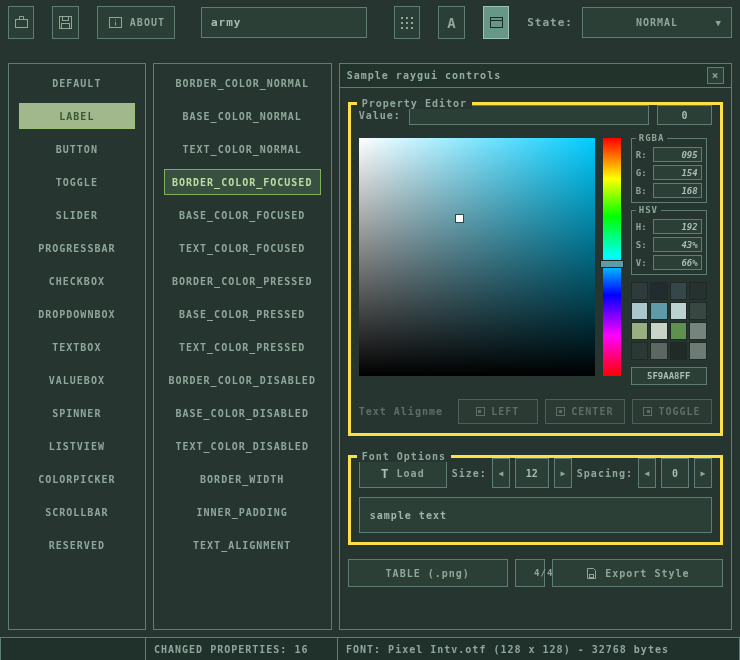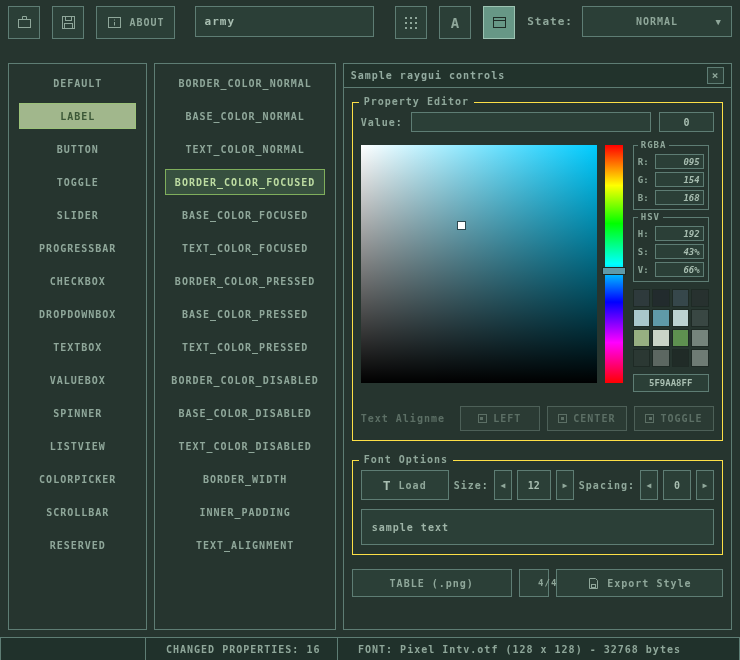--- a/index.html
+++ b/index.html
@@ -4,21 +4,21 @@
 <style>
   * { box-sizing: border-box; margin: 0; padding: 0; }
   html,body { width:740px; height:660px; overflow:hidden; }
   body {
     background:#26352F;
     font-family:"DejaVu Sans Mono","DejaVu Sans",monospace;
   }
   .app { width:740px; height:660px; display:flex; flex-direction:column; }
 
   
-  .toolbar { flex:0 0 44px; display:flex; align-items:flex-start; padding:6px 8px; gap:12px; }
+  .toolbar { flex:0 0 44px; display:flex; align-items:center; padding:6px 8px; gap:18px; }
   .tbtn {
     width:33px; height:33px; background:#2B3F37; border:1px solid #5E7D74;
     color:#8FA79A; display:flex; align-items:center; justify-content:center; cursor:pointer;
   }
   .tbtn.active { background:#679786; border-color:#9CC3B2; color:#1E2B26; }
   .btn-about { width:auto; padding:0 9px; gap:6px; font-size:10px; font-weight:bold; letter-spacing:1px; }
   .file-input {
     width:183px; height:31px; background:#2B3F37; border:1px solid #5E7D74;
     color:#A8BEB1; font-family:inherit; font-size:11px; font-weight:bold; letter-spacing:1px;
     padding:0 9px; outline:none;margin-left:8px;
@@ -54,21 +54,21 @@
     flex:0 0 24px; background:#22332C; border-bottom:1px solid #5E7D74;
     display:flex; align-items:center; padding:0 7px;
     font-size:10px; font-weight:bold; letter-spacing:1px; color:#93ABA0;
   }
   .close-btn {
     margin-left:auto; width:17px; height:17px; border:1px solid #5E7D74; background:#2B3F37;
     display:flex; align-items:center; justify-content:center; color:#8FA79A; font-size:11px; cursor:pointer;
   }
   .win-body { flex:1; padding:9px 8px 8px; display:flex; flex-direction:column; }
 
-  .groupbox { position:relative; border:1px solid #fde047; padding:9px 8px 9px; }
+  .groupbox { position:relative; border:3px solid #fde047; padding:0 8px 9px; }
   .gb-title {
     position:absolute; top:-7px; left:6px; background:#26352F; padding:0 5px;
     font-size:10px; font-weight:bold; letter-spacing:1px; color:#8FA79A;
   }
   .pe { margin-top:5px; }
 
   .value-row { display:flex; align-items:center; gap:8px; }
   .text-input {
     flex:1; height:20px; background:#2B3F37; border:1px solid #5E7D74; color:#A8BEB1;
     font-family:inherit; font-size:10px; font-weight:bold; padding:0 6px; outline:none;
@@ -152,21 +152,21 @@
     display:flex; align-items:center; justify-content:center; gap:7px; cursor:pointer;
   }
   .table-btn { width:160px; height:28px; }
   .pages-box { width:30px; height:28px; font-size:9px; cursor:default;padding-left:28px; }
   .export-btn { flex:1; height:28px; }
 
   
   .statusbar { flex:0 0 24px; margin-top:7px; display:flex; }
   .sseg {
     border:1px solid #5E7D74; background:#20312B; height:24px;
-    display:flex; align-items:center; padding:0 20px;
+    display:flex; align-items:center; padding:0 8px;
     font-size:10px; font-weight:bold; letter-spacing:1px; color:#8FA79A; white-space:nowrap;
   }
   .sseg + .sseg { margin-left:-1px; }
   .sseg1 { width:146px; } .sseg2 { width:193px; } .sseg3 { flex:1; }
 
   svg { display:block; }
 </style>
 </head>
 <body>
 

